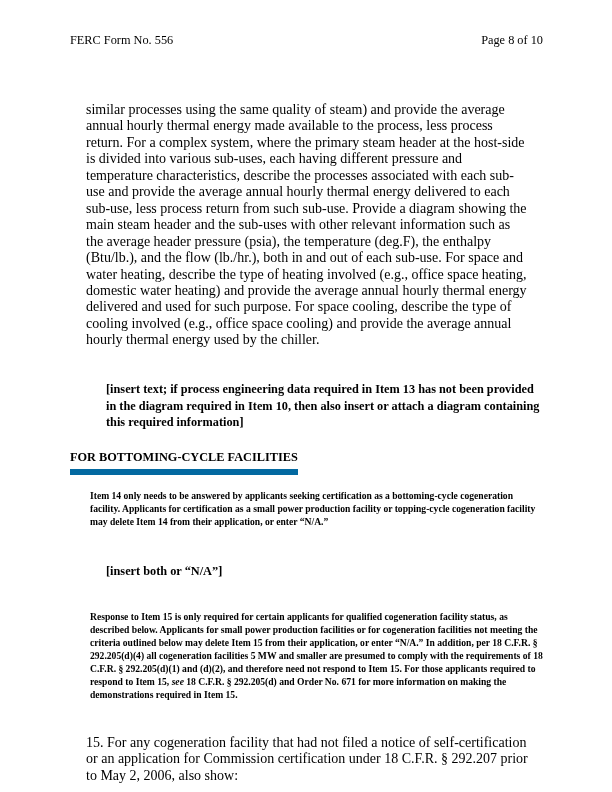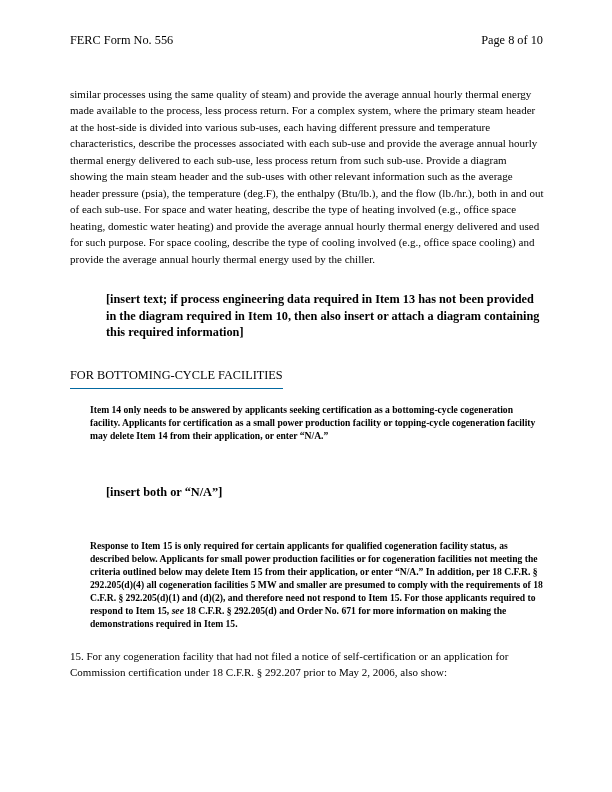--- a/index.html
+++ b/index.html
@@ -37,43 +37,43 @@
   .page-header .hdr-right { white-space: nowrap; }
 
   
   .content {
     position: absolute;
     left: 70px;
     top: 86px;
     width: 474px;
   }
   p.body-para {
-    margin: 0;
-    font-size: 11px;
+    margin: 16px;
+    font-size: 14px;
     line-height: 16.45px;
     text-align: left;
     text-indent: 0;
   }
   
   p.insert-block {
-    margin: 8px;
+    margin: 0;
     font-size: 12.3px;
     line-height: 16.45px;
     font-weight: bold;
     margin-left: 36px;
     width: 438px;
   }
   
   .section-heading {
     margin: 0;
     font-size: 12.3px;
     line-height: 16.45px;
-    font-weight: normal;
+    font-weight: bold;
     display: inline-block;
-    border-bottom: 1px solid #0369a1;
+    border-bottom: 6px solid #0369a1;
     padding-bottom: 4px;
     white-space: nowrap;
   }
   .heading-wrap { margin: 0; }
 
   
   p.note-block {
     margin: 0;
     margin-left: 20px;
     width: 454px;

